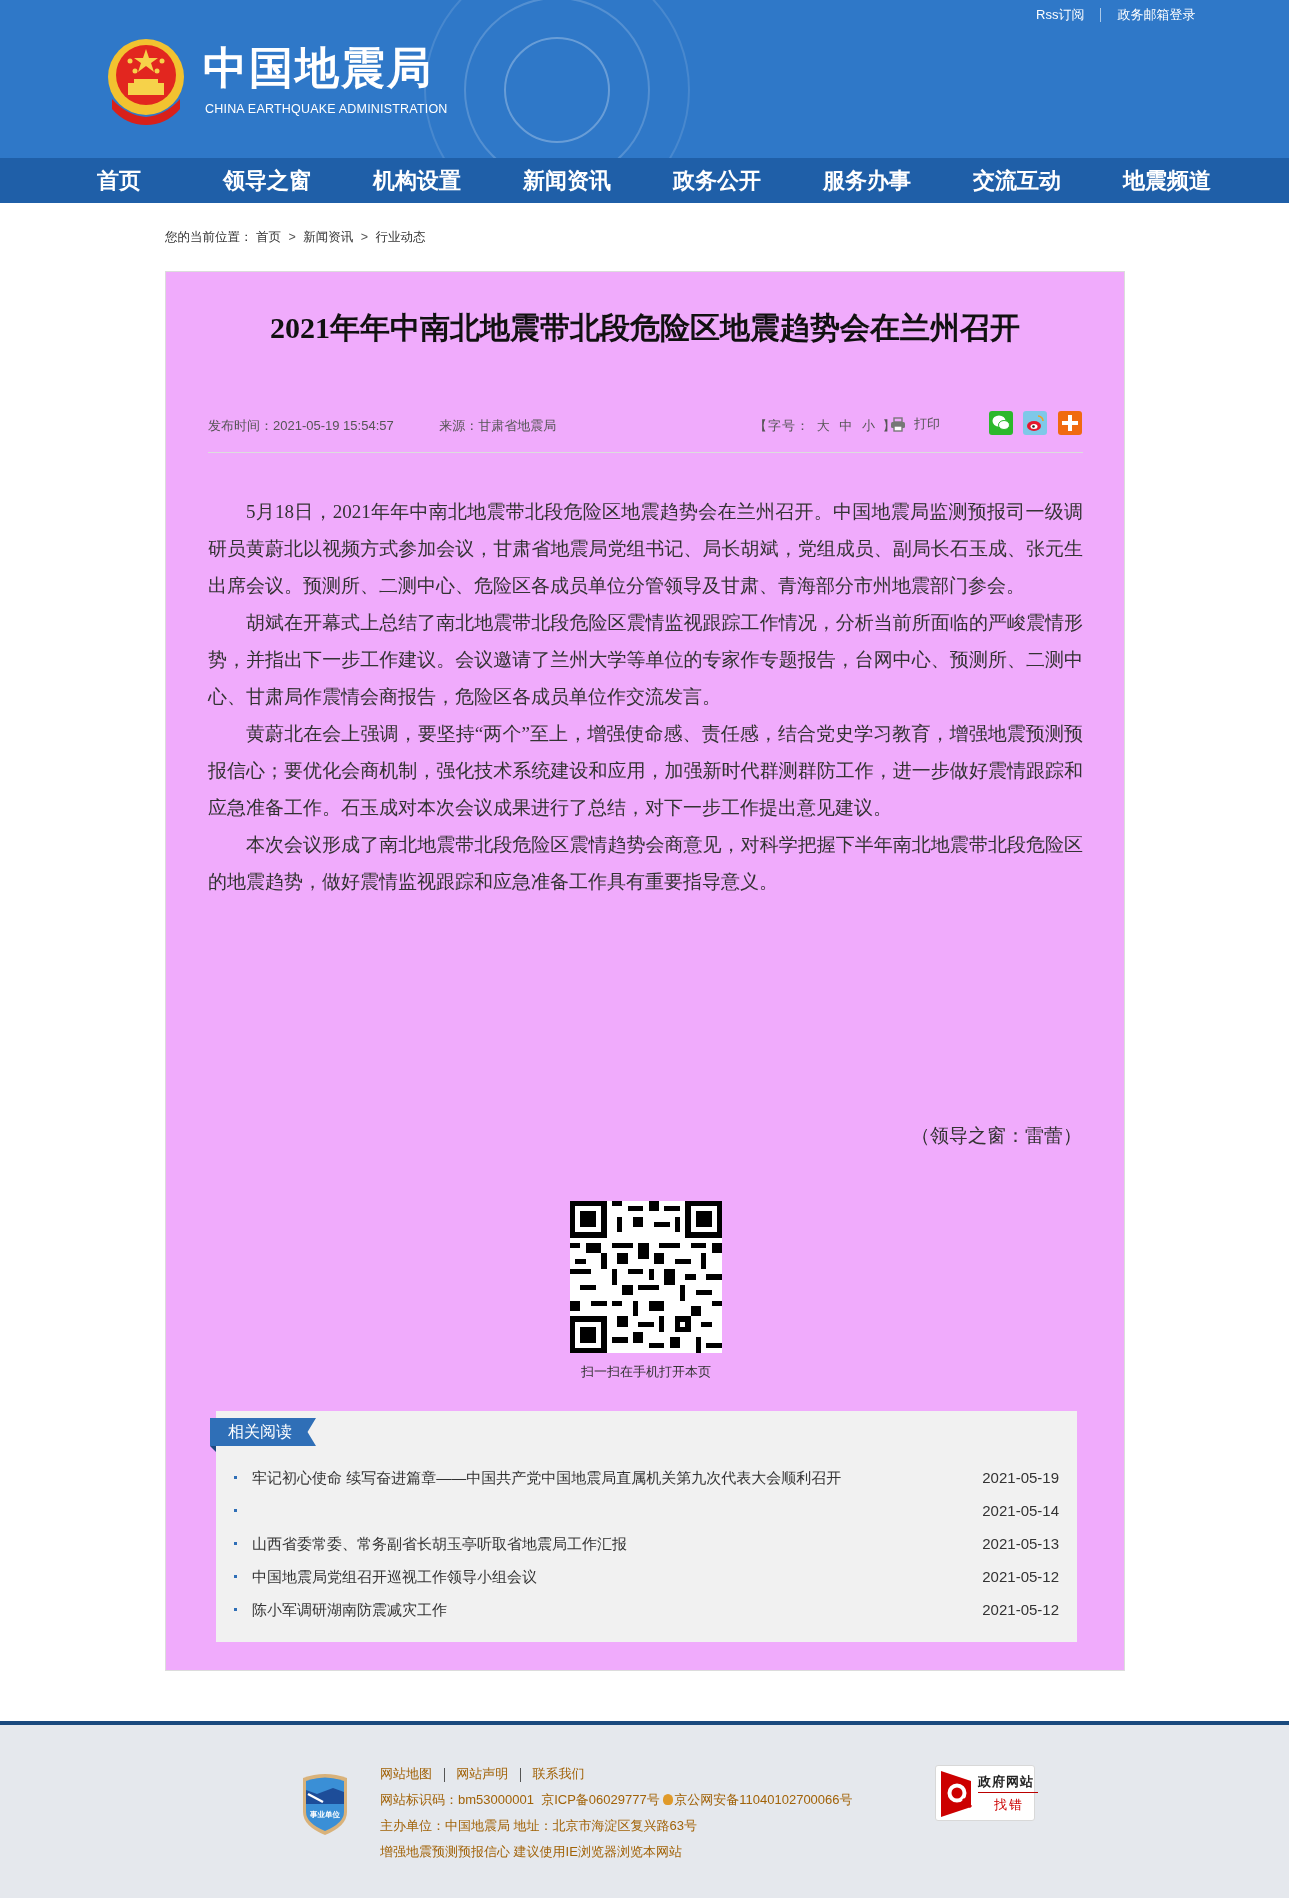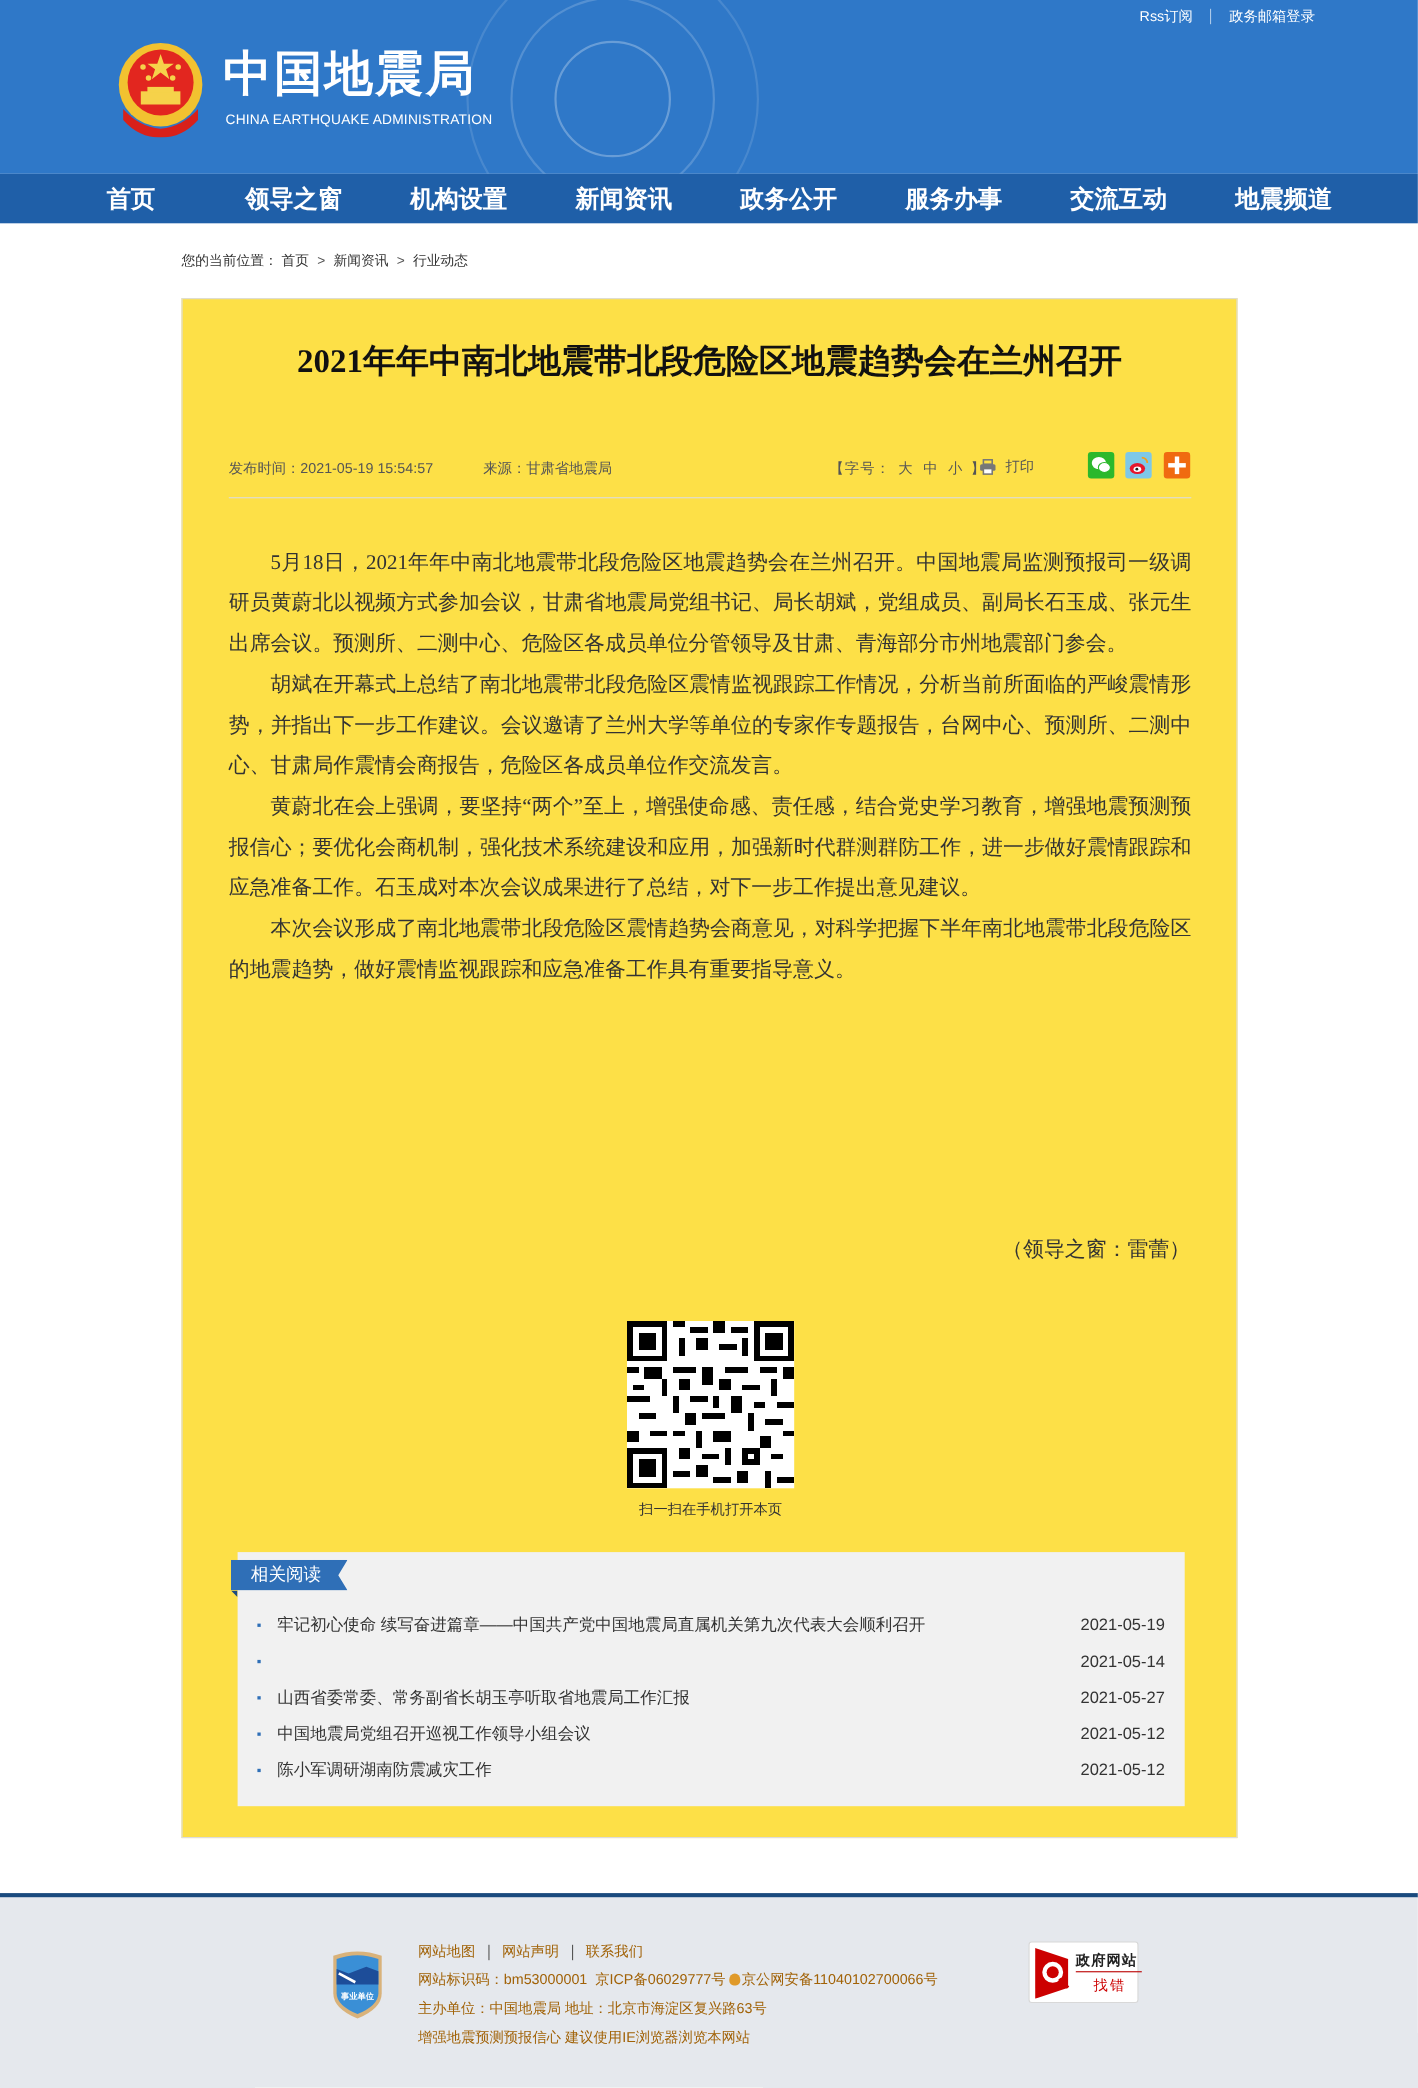--- a/index.html
+++ b/index.html
@@ -22,21 +22,21 @@
   
   .nav { position: absolute; left: 0; top: 158px; width: 1289px; height: 45px; background: #1f5fa8; }
   .nav-item { position: absolute; top: 0; height: 45px; line-height: 45px; color: #fff; font-size: 22px; font-weight: bold; cursor: pointer; white-space: nowrap; }
 
   
   .breadcrumb { position: absolute; left: 165px; top: 229px; font-size: 12.5px; color: #333; white-space: nowrap; }
   .breadcrumb .crumb { cursor: pointer; }
   .breadcrumb .gt { margin: 0 4px; color: #555; }
 
   
-  .card { position: absolute; left: 165px; top: 271px; width: 960px; height: 1400px; border: 1px solid #dcdcdc; background: #fde047; }
+  .card { position: absolute; left: 165px; top: 271px; width: 960px; height: 1400px; border: 1px solid #dcdcdc; background: #f0abfc; }
   .title { position: absolute; left: 0; top: 36px; width: 958px; text-align: center; font-family: "Liberation Serif", "DejaVu Serif", serif; font-size: 30px; color: #111; }
   .meta { position: absolute; left: 42px; top: 145px; width: 875px; height: 30px; font-size: 13px; color: #555; }
   .meta .left { position: absolute; left: 0; top: 0; }
   .meta .left span + span { margin-left: 42px; }
   .meta .fontsize { position: absolute; left: 546px; top: 0; letter-spacing: 1px; }
   .meta .fontsize .fs { cursor: pointer; margin: 0 2px; }
   .meta .print { position: absolute; left: 682px; top: -2px; display: flex; align-items: center; cursor: pointer; }
   .meta .print svg { margin-right: 8px; }
   .share { position: absolute; top: -6px; width: 24px; height: 24px; border-radius: 3px; cursor: pointer; }
   .share.wechat { left: 781px; background: #2cb82c; }
@@ -257,21 +257,21 @@
         <span class="t">牢记初心使命 续写奋进篇章——中国共产党中国地震局直属机关第九次代表大会顺利召开</span>
         <span class="d">2021-05-19</span>
       </li>
       <li>
         <i class="dot"></i>
         <span class="d">2021-05-14</span>
       </li>
       <li>
         <i class="dot"></i>
         <span class="t">山西省委常委、常务副省长胡玉亭听取省地震局工作汇报</span>
-        <span class="d">2021-05-27</span>
+        <span class="d">2021-05-13</span>
       </li>
       <li>
         <i class="dot"></i>
         <span class="t">中国地震局党组召开巡视工作领导小组会议</span>
         <span class="d">2021-05-12</span>
       </li>
       <li>
         <i class="dot"></i>
         <span class="t">陈小军调研湖南防震减灾工作</span>
         <span class="d">2021-05-12</span>

